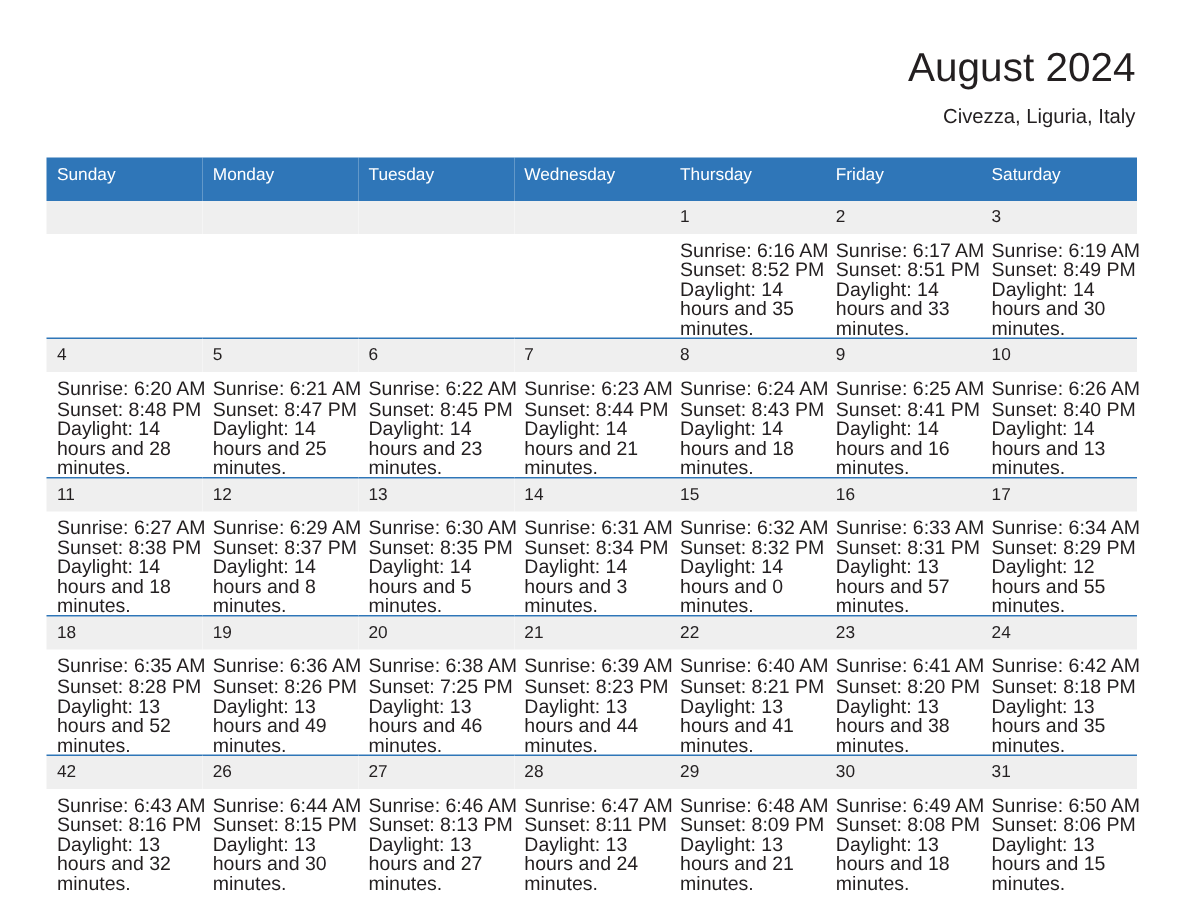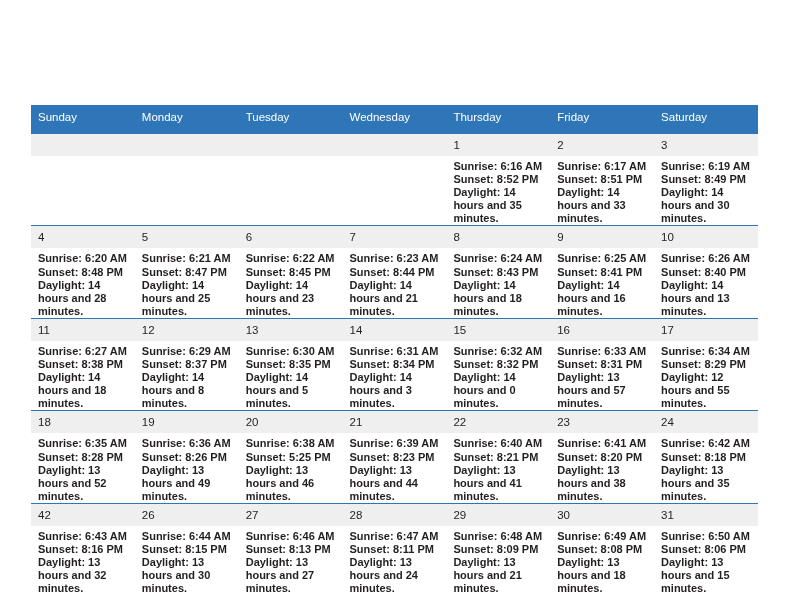--- a/index.html
+++ b/index.html
@@ -125,40 +125,43 @@
     line-height: 14px;
     padding: 4px 0 4px 7px;
     height: 14px;
     min-height: 14px;
   }
   .daynum.empty {
     color: transparent;
   }
   .cell-body {
     padding: 4px 8px 0 7px;
-    font-size: 11px;
+    font-size: 13px;
     line-height: 13.1px;
     color: #231f20;
-    font-weight: bold;
   }
   .cell-body div {
     white-space: nowrap;
   }
   .cell-body .daylight {
     white-space: normal;
   }
 </style>
 </head>
 <body>
 
 <div class="page">
 
   <div class="header">
 
 
+    <div class="title-block">
+      <div class="cal-title">August 2024</div>
+      <div class="cal-subtitle">Civezza, Liguria, Italy</div>
+    </div>
 
   </div>
 
   <table class="calendar">
     <thead>
       <tr>
         <th>Sunday</th>
         <th>Monday</th>
         <th>Tuesday</th>
         <th>Wednesday</th>
@@ -360,21 +363,21 @@
           <div class="cell-body">
             <div>Sunrise: 6:36 AM</div>
             <div>Sunset: 8:26 PM</div>
             <div class="daylight">Daylight: 13 hours and 49 minutes.</div>
           </div>
         </td>
         <td>
           <span class="daynum">20</span>
           <div class="cell-body">
             <div>Sunrise: 6:38 AM</div>
-            <div>Sunset: 5:25 PM</div>
+            <div>Sunset: 7:25 PM</div>
             <div class="daylight">Daylight: 13 hours and 46 minutes.</div>
           </div>
         </td>
         <td>
           <span class="daynum">21</span>
           <div class="cell-body">
             <div>Sunrise: 6:39 AM</div>
             <div>Sunset: 8:23 PM</div>
             <div class="daylight">Daylight: 13 hours and 44 minutes.</div>
           </div>

